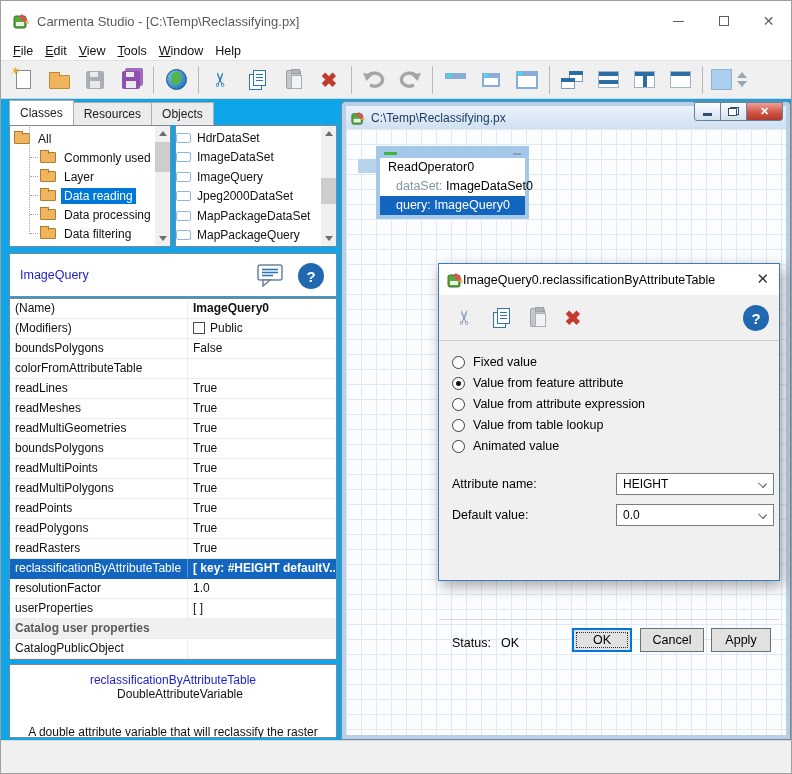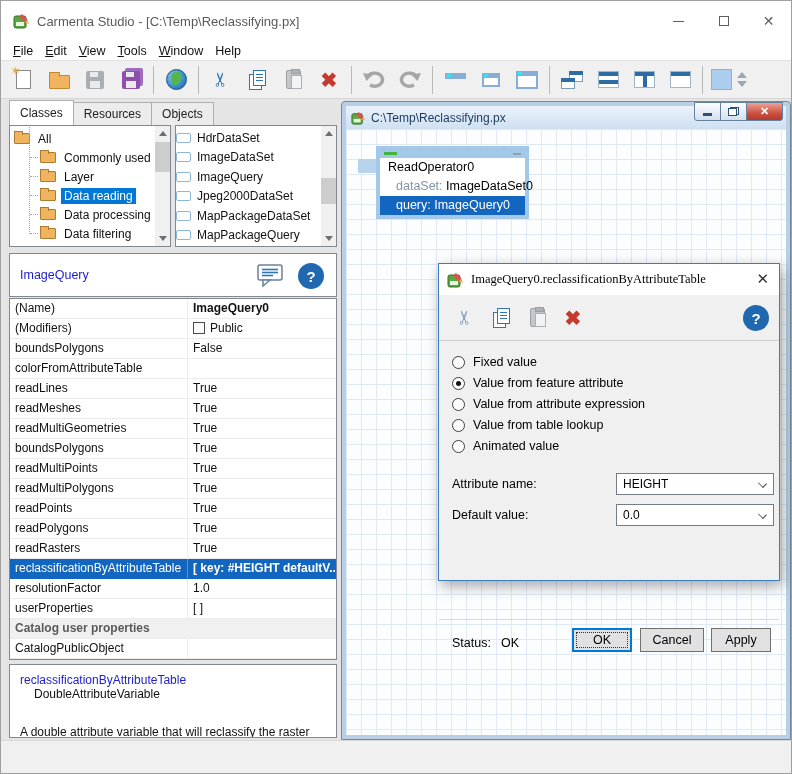--- a/index.html
+++ b/index.html
@@ -1,17 +1,17 @@
 <!DOCTYPE html>
 <html><head>
 <meta charset="utf-8">
 <style>
   * { margin:0; padding:0; box-sizing:border-box; }
   body { width:792px; height:774px; font-family:"Liberation Sans", sans-serif; background:#fff; }
-  #app { position:relative; width:792px; height:774px; background:#e5e5e5; border:1px solid #9f9f9f; overflow:hidden; }
+  #app { position:relative; width:792px; height:774px; background:#0ea5e9; border:1px solid #9f9f9f; overflow:hidden; }
 
   
   #titlebar { position:absolute; left:0; top:0; width:100%; height:40px; background:#fff; display:flex; align-items:center; padding-left:12px; }
   #titlebar .title-text { font-size:13px; color:#5a5a5a; margin-left:8px; }
   .capbtns { position:absolute; right:0; top:0; height:40px; display:flex; }
   .capbtn { width:45px; height:40px; display:flex; align-items:center; justify-content:center; color:#5f5f5f; font-size:13px; }
   .glyph-min { width:11px; height:1px; background:#5f5f5f; }
   .glyph-max { width:10px; height:10px; border:1px solid #5f5f5f; }
   .glyph-close { font-size:14px; color:#5f5f5f; }
 
@@ -97,21 +97,21 @@
   #prop-head .help-circle { position:absolute; right:12px; top:9px; }
   #prop-grid { left:8px; top:297px; width:328px; height:362px; }
   .prow { display:flex; height:20px; line-height:19px; border-bottom:1px solid #ececec; font-size:12px; color:#111; }
   .pname { width:177px; padding-left:5px; overflow:hidden; white-space:nowrap; flex:none; }
   .pval { flex:1; padding-left:5px; border-left:1px solid #ececec; overflow:hidden; white-space:nowrap; }
   .pval.bold { font-weight:bold; }
   .prow.sel { background:#1266c0; color:#fff; border-bottom-color:#1266c0; }
   .prow.sel .pval { font-weight:bold; border-left-color:#5a95d6; }
   .pcat { height:20px; line-height:19px; background:#f0f0f0; color:#5a5a5a; font-weight:bold; font-size:12px; padding-left:5px; border-bottom:1px solid #ececec; }
   .chk { display:inline-block; width:12px; height:12px; border:1px solid #4a4a4a; background:#fff; vertical-align:-2px; margin-right:5px; }
-  #prop-desc { left:8px; top:663px; width:328px; height:74px; padding:8px 10px; font-size:12px; }
+  #prop-desc { left:8px; top:663px; width:328px; height:74px; padding:8px 10px; font-size:12px;text-align:center; }
   #prop-desc .dprop { color:#2222cc; }
   #prop-desc .dtype { color:#111; margin-left:14px; }
   #prop-desc .dtext { margin-top:23px; color:#111; line-height:1.35; }
 
   
   #mdi { position:absolute; left:340px; top:100px; width:450px; height:640px; }
   #child { position:absolute; left:1px; top:1px; right:1px; bottom:2px; border:4px solid #b9cfe6; outline:1px solid #71889f; border-radius:3px 3px 0 0; background:#b9cfe6; }
   #child-title { height:23px; background:linear-gradient(#eaf2fb,#cfe0f1); display:flex; align-items:center; padding-left:5px; position:relative; }
   #child-title .ct-text { font-size:12px; color:#1b3a5c; margin-left:6px; }
   .mdibtns { position:absolute; right:3px; top:-4px; display:flex; }
@@ -132,21 +132,21 @@
   #node .ntitle { padding:2px 8px 3px 8px; color:#000; }
   .nport { padding:2px 3px 3px 16px; white-space:nowrap; }
   .nport .plabel { color:#8094ab; }
   .nport.sel { background:#1266c0; }
   .nport.sel .plabel, .nport.sel .pvalue { color:#fff; }
   #node-tab { position:absolute; left:12px; top:30px; width:18px; height:14px; background:#b7d4ec; }
 
   
   #dialog { position:absolute; left:437px; top:262px; width:342px; height:318px; background:#f0f0f0; border:1px solid #3d7bbf; box-shadow:3px 5px 14px rgba(0,0,0,0.35); font-size:12.5px; }
   #dlg-title { height:31px; background:#fff; display:flex; align-items:center; padding-left:8px; position:relative; }
-  #dlg-title .dt-text { margin-left:8px; color:#000;font-family:Liberation Serif, serif; }
+  #dlg-title .dt-text { color:#000; }
   #dlg-close { position:absolute; right:10px; top:6px; font-size:15px; color:#333; }
   #dlg-toolbar { height:46px; border-bottom:1px solid #d2d2d2; display:flex; align-items:center; padding-left:8px; position:relative; }
   #dlg-toolbar .help-circle { position:absolute; right:10px; top:10px; }
   #dlg-body { position:relative; height:239px; }
   .radio-row { position:absolute; left:13px; display:flex; align-items:center; height:18px; }
   .radio { width:13px; height:13px; border:1px solid #3c3c3c; border-radius:50%; background:#fff; margin-right:8px; position:relative; flex:none; }
   .radio.on::after { content:""; position:absolute; left:3px; top:3px; width:5px; height:5px; border-radius:50%; background:#121212; }
   .field-label { position:absolute; left:13px; color:#000; }
   .combo { position:absolute; left:177px; width:158px; height:22px; background:#fff; border:1px solid #747d86; padding:3px 20px 0 6px; font-size:12px; }
   .combo .chev { position:absolute; right:7px; top:6px; width:7px; height:7px; border-right:1.4px solid #4a4a4a; border-bottom:1.4px solid #4a4a4a; transform:rotate(45deg) scaleY(0.8); }

